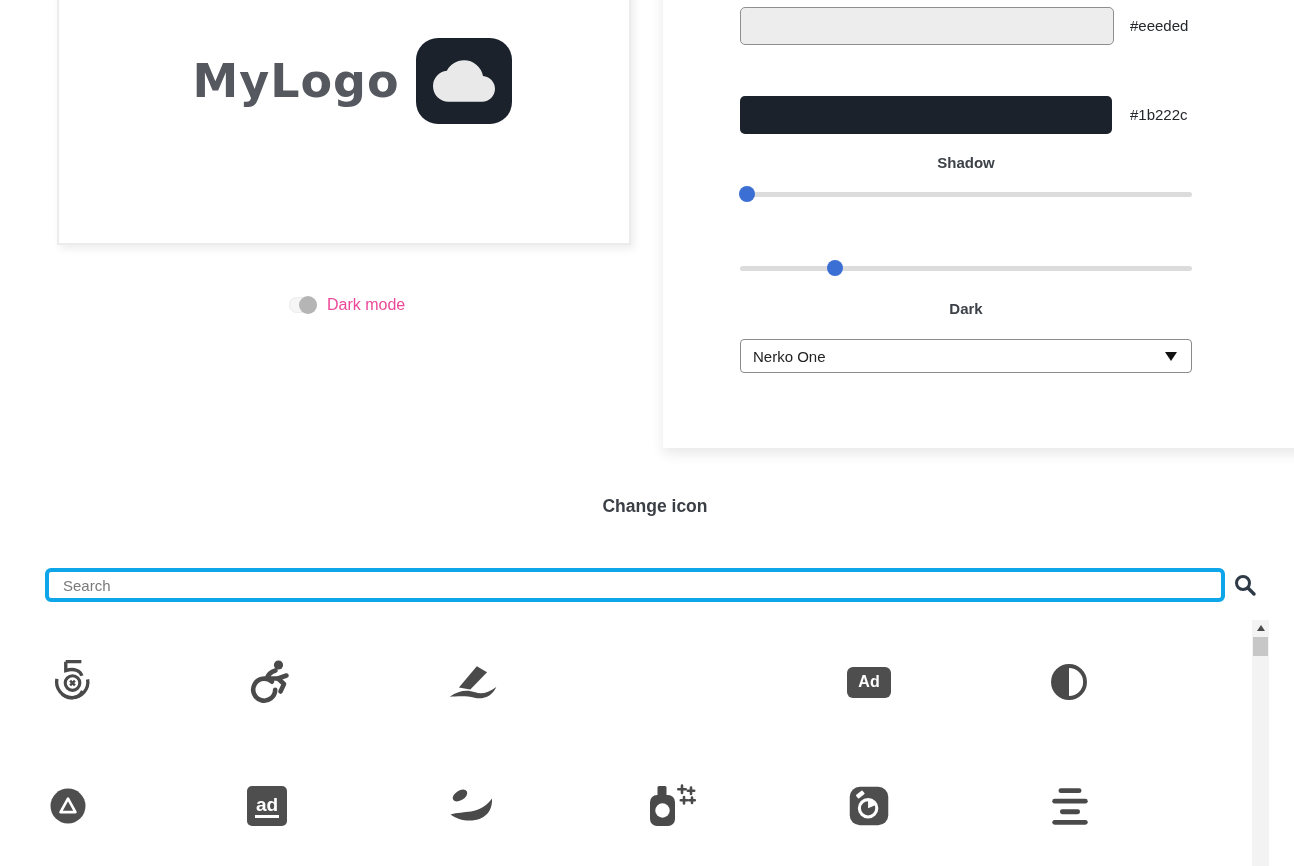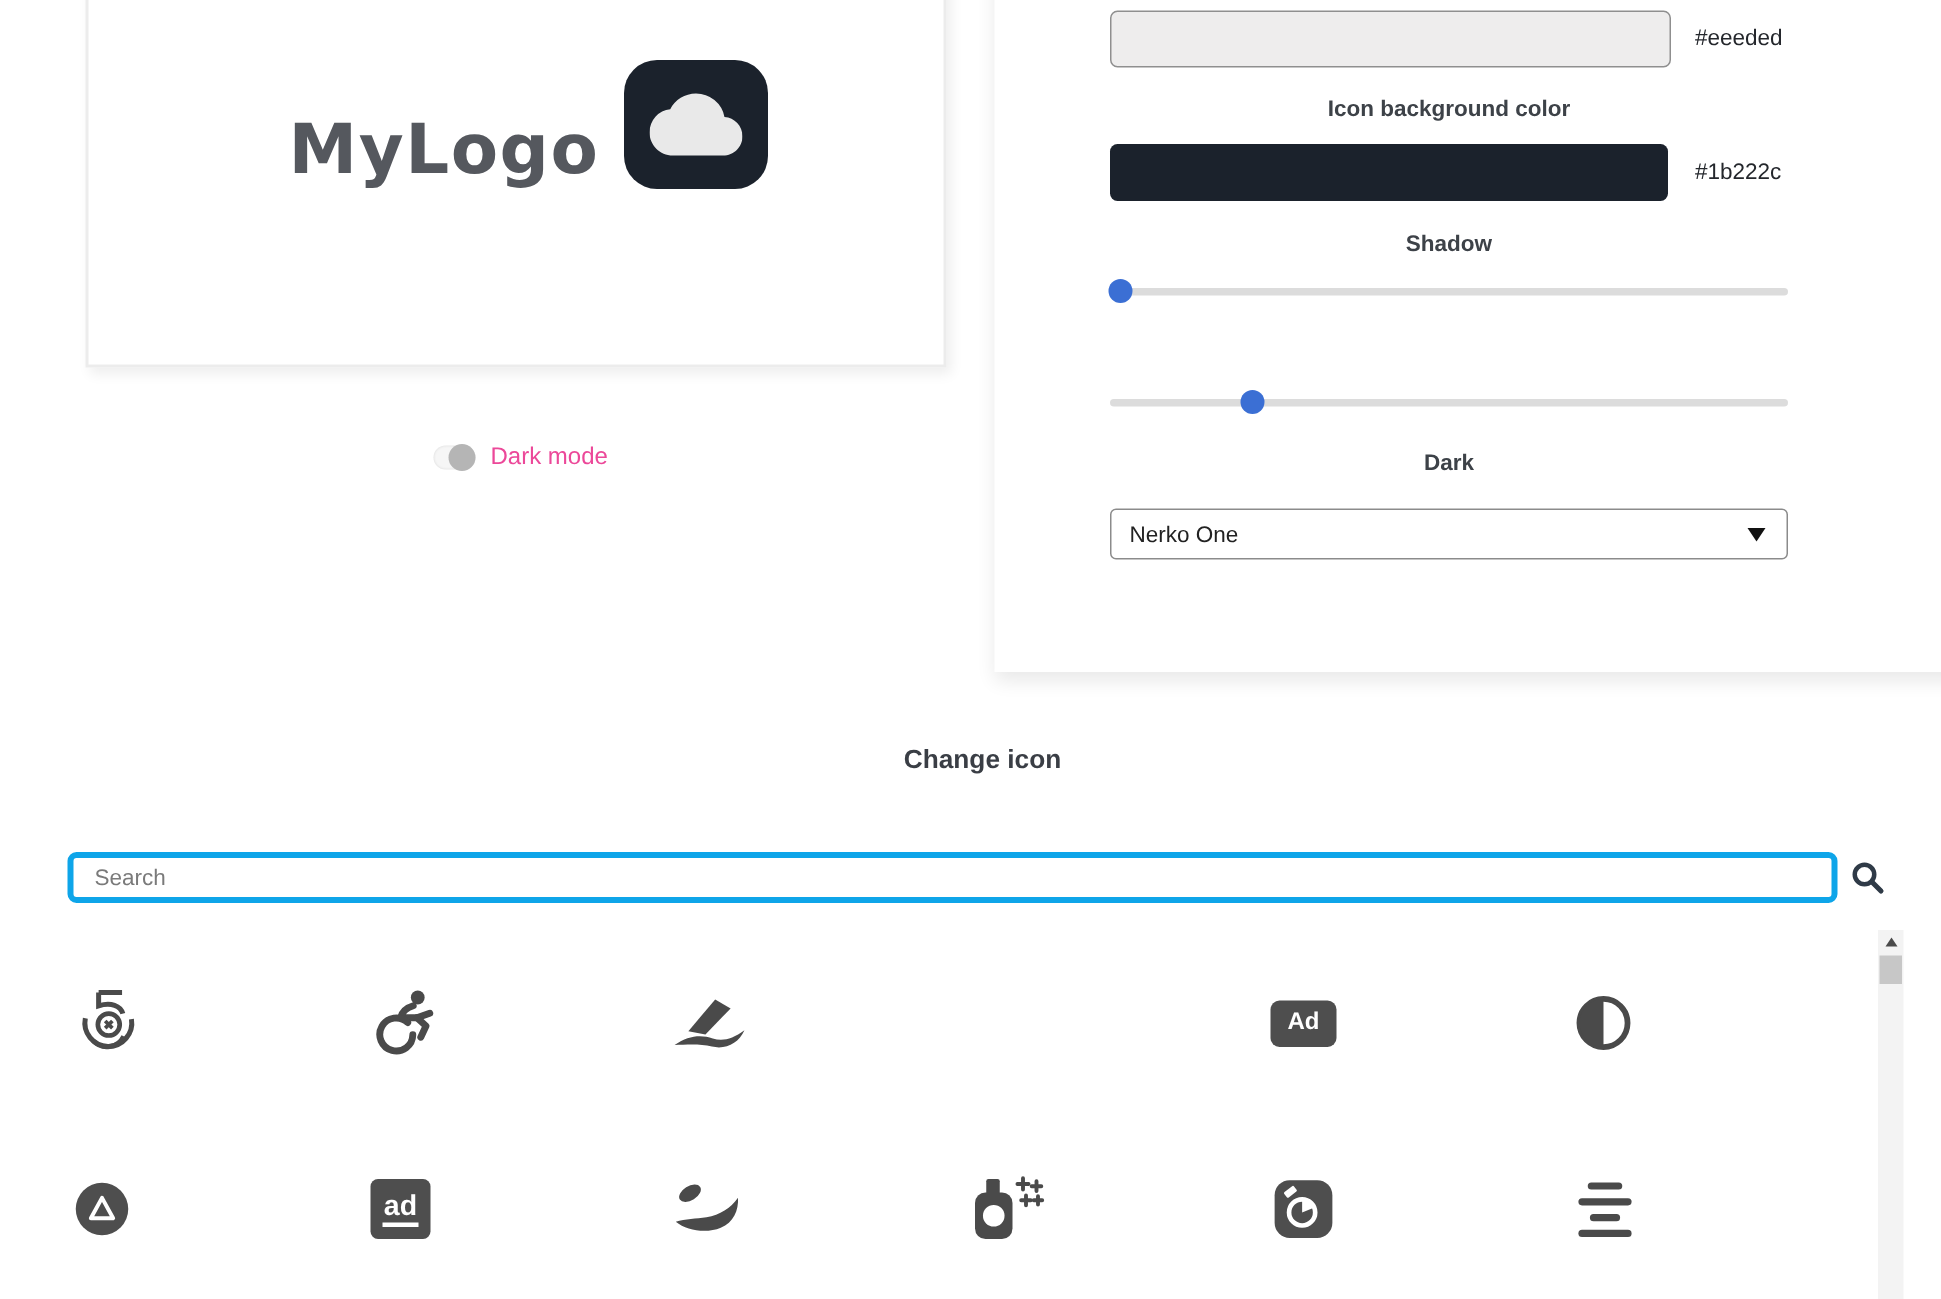--- a/index.html
+++ b/index.html
@@ -5,21 +5,21 @@
   html,body{margin:0;padding:0;}
   body{width:1294px;height:866px;overflow:hidden;background:#ffffff;
        font-family:"Liberation Sans", sans-serif;color:#3d4248;}
   #app{position:relative;width:1294px;height:866px;}
 
   
   .preview-card{position:absolute;left:57px;top:-42px;width:574px;height:287px;
     background:#fff;border:2px solid #ececec;box-sizing:border-box;
     box-shadow:3px 4px 8px rgba(0,0,0,.07);}
   .logo-row{position:absolute;left:16px;right:0;top:76px;height:90px;
-    display:flex;align-items:flex-end;justify-content:center;gap:16px;}
+    display:flex;align-items:center;justify-content:center;gap:16px;}
   .logo-text{font-size:46px;font-weight:bold;letter-spacing:1px;color:#55585e;
     font-family:"DejaVu Sans", sans-serif;}
   .logo-tile{width:96px;height:86px;border-radius:22px;background:#1b222c;
     display:flex;align-items:center;justify-content:center;}
 
   
   .dark-row{position:absolute;left:289px;top:296px;display:flex;align-items:center;gap:10px;}
   .switch{position:relative;width:28px;height:16px;border-radius:8px;background:#f6f6f6;
     box-shadow:inset 0 0 2px rgba(0,0,0,.12);}
   .switch .knob{position:absolute;top:-1px;left:10px;width:18px;height:18px;border-radius:50%;
@@ -94,21 +94,20 @@
     <div class="switch">
       <div class="knob"></div>
     </div>
     <span class="dark-label">Dark mode</span>
   </div>
 
   <div class="settings-card">
     <div class="swatch bordered" style="top: 31px; background: rgb(238, 237, 237);"></div>
     <div class="hexlabel" style="top:41px;">#eeeded</div>
 
-    <div class="panel-label" style="top:88px;">Icon background color</div>
     <div class="swatch" style="top: 120px; width: 372px; background: rgb(27, 34, 44);"></div>
     <div class="hexlabel" style="top:130px;">#1b222c</div>
 
     <div class="panel-label" style="top:178px;">Shadow</div>
     <div class="slider" style="top:216px;">
       <div class="thumb" style="left: calc(1.5% - 8px); background: rgb(59, 111, 212);"></div>
     </div>
 
     <div class="slider" style="top:290px;">
       <div class="thumb" style="left: calc(21% - 8px); background: rgb(59, 111, 212);"></div>

